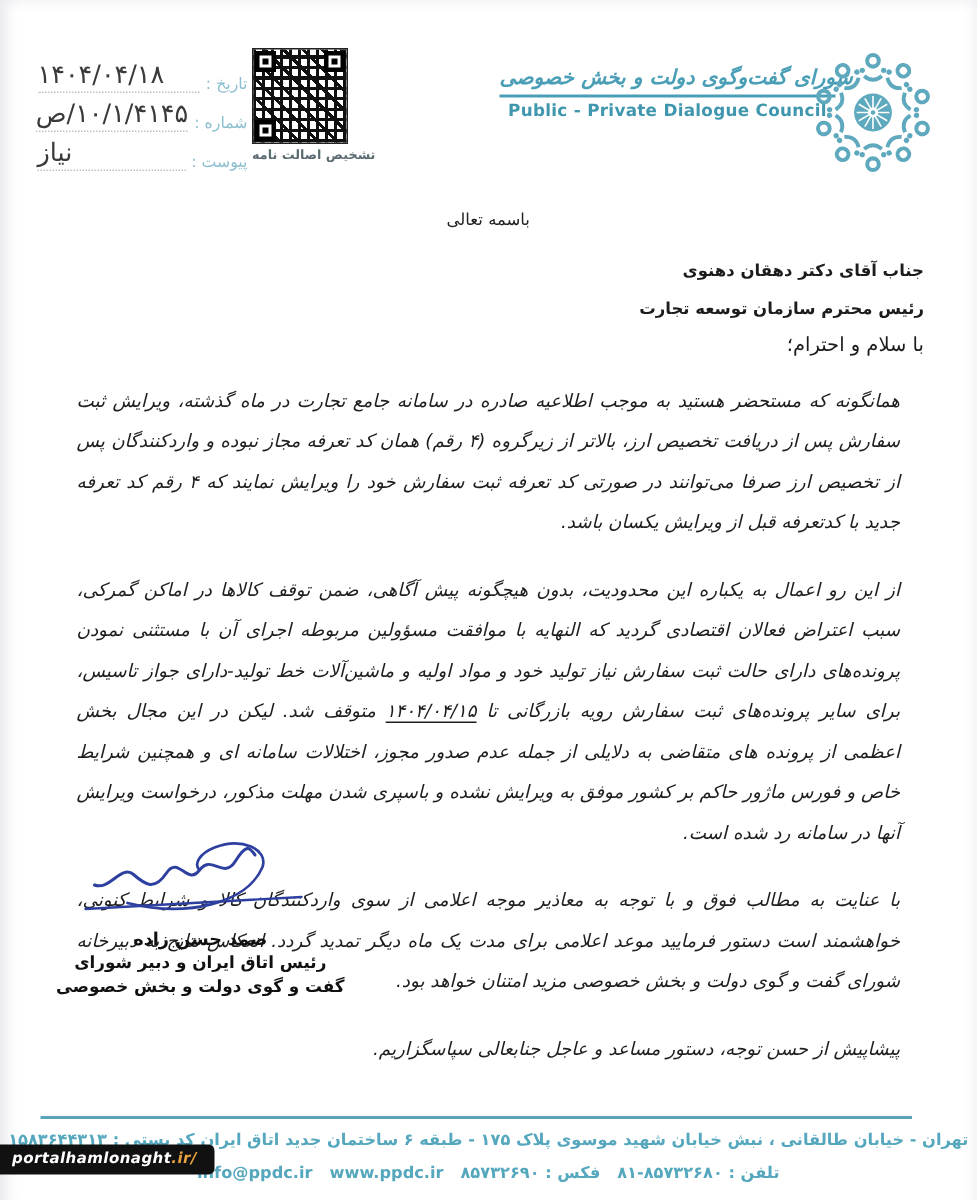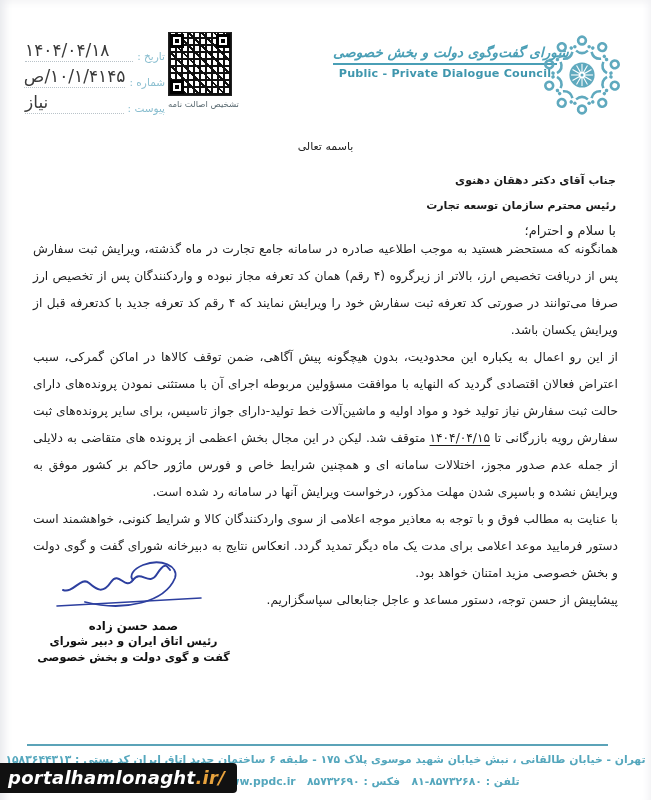--- a/index.html
+++ b/index.html
@@ -17,21 +17,21 @@
   
   .meta-block { position:absolute; top:36px; left:25px; width:140px; direction:rtl; }
   .meta-row { display:flex; align-items:flex-end; height:26px; font-size:10.5px; }
   .meta-label { color:#8bbfd0; white-space:nowrap; padding-left:4px;margin-top:32px; }
   .meta-line {
     flex:1; border-bottom:1px dotted #b9c3c9; text-align:left;
     color:#3a3a3a; font-size:17px; padding-bottom:1px; white-space:nowrap;margin-top:20px;
   }
 
   
-  .qr-block { position:absolute; top:32px; left:168px; width:66px; text-align:right; }
+  .qr-block { position:absolute; top:32px; left:168px; width:66px; text-align:right;font-weight:bold; }
   .qr {
     position:relative; width:64px; height:64px; background:#fff; border:1px solid #222;
     background-image:
       repeating-linear-gradient(90deg, #111 0 2px, transparent 2px 6px),
       repeating-linear-gradient(0deg, #111 0 2px, transparent 2px 7px),
       repeating-linear-gradient(45deg, transparent 0 3px, #111 3px 5px, transparent 5px 9px);
   }
   .finder { position:absolute; width:14px; height:14px; border:3px solid #000; background:#fff; }
   .finder::after { content:""; position:absolute; left:2px; top:2px; width:4px; height:4px; background:#000; }
   .finder.tl { left:1px; top:1px; } .finder.tr { right:1px; top:1px; } .finder.bl { left:1px; bottom:1px; }
@@ -50,21 +50,21 @@
   .bismillah { position:absolute; top:140px; width:100%; text-align:center; font-size:11px; color:#222; direction:rtl; }
   .recipient { position:absolute; top:168px; right:35px; direction:rtl; text-align:right; color:#1c1c1c; }
   .recipient .bold-line { font-weight:bold; font-size:11px; line-height:25px; }
   .recipient .salute { font-size:13px; line-height:25px; }
 
   .body-text {
     position:absolute; top:236px; right:33px; left:33px;
     direction:rtl; text-align:justify; text-align-last:right;
     font-size:12.2px; line-height:27px; color:#1e1e1e;
   }
-  .body-text p { margin:0; }
+  .body-text p { margin:18px;font-style:italic; }
   .u-date { text-decoration:underline; text-underline-offset:3px; }
 
   
   .signature { position:absolute; top:556px; left:26px; width:215px; text-align:center; direction:rtl; }
   .sig-name { font-weight:bold; font-size:11.8px; color:#111; line-height:16px; }
   .sig-title { font-weight:bold; font-size:11.2px; color:#111; line-height:16px; }
 
   
   .footer-rule { position:absolute; top:744px; left:27px; width:581px; height:2px; background:#5ba3b8; }
   .footer-line1, .footer-line2 {
@@ -73,21 +73,21 @@
   }
   .footer-line1 { top:753px; }
   .footer-line2 { top:775px; }
   .footer-line2 .latin { font-weight:bold; }
 
   
   .watermark {
     position:absolute; top:763px; left:0;
     background:#111; color:#fff; padding:4px 12px 5px 8px;
     border-radius:0 4px 4px 0;
-    font-size:18px; font-style:italic; font-weight:bold; letter-spacing:0.3px;
+    font-size:10px; font-style:italic; font-weight:bold; letter-spacing:0.3px;
   }
   .watermark .suffix { color:#e8a33d; }
 </style>
 </head>
 <body>
 
 <div class="page">
 
   <div class="meta-block">
     <div class="meta-row">

